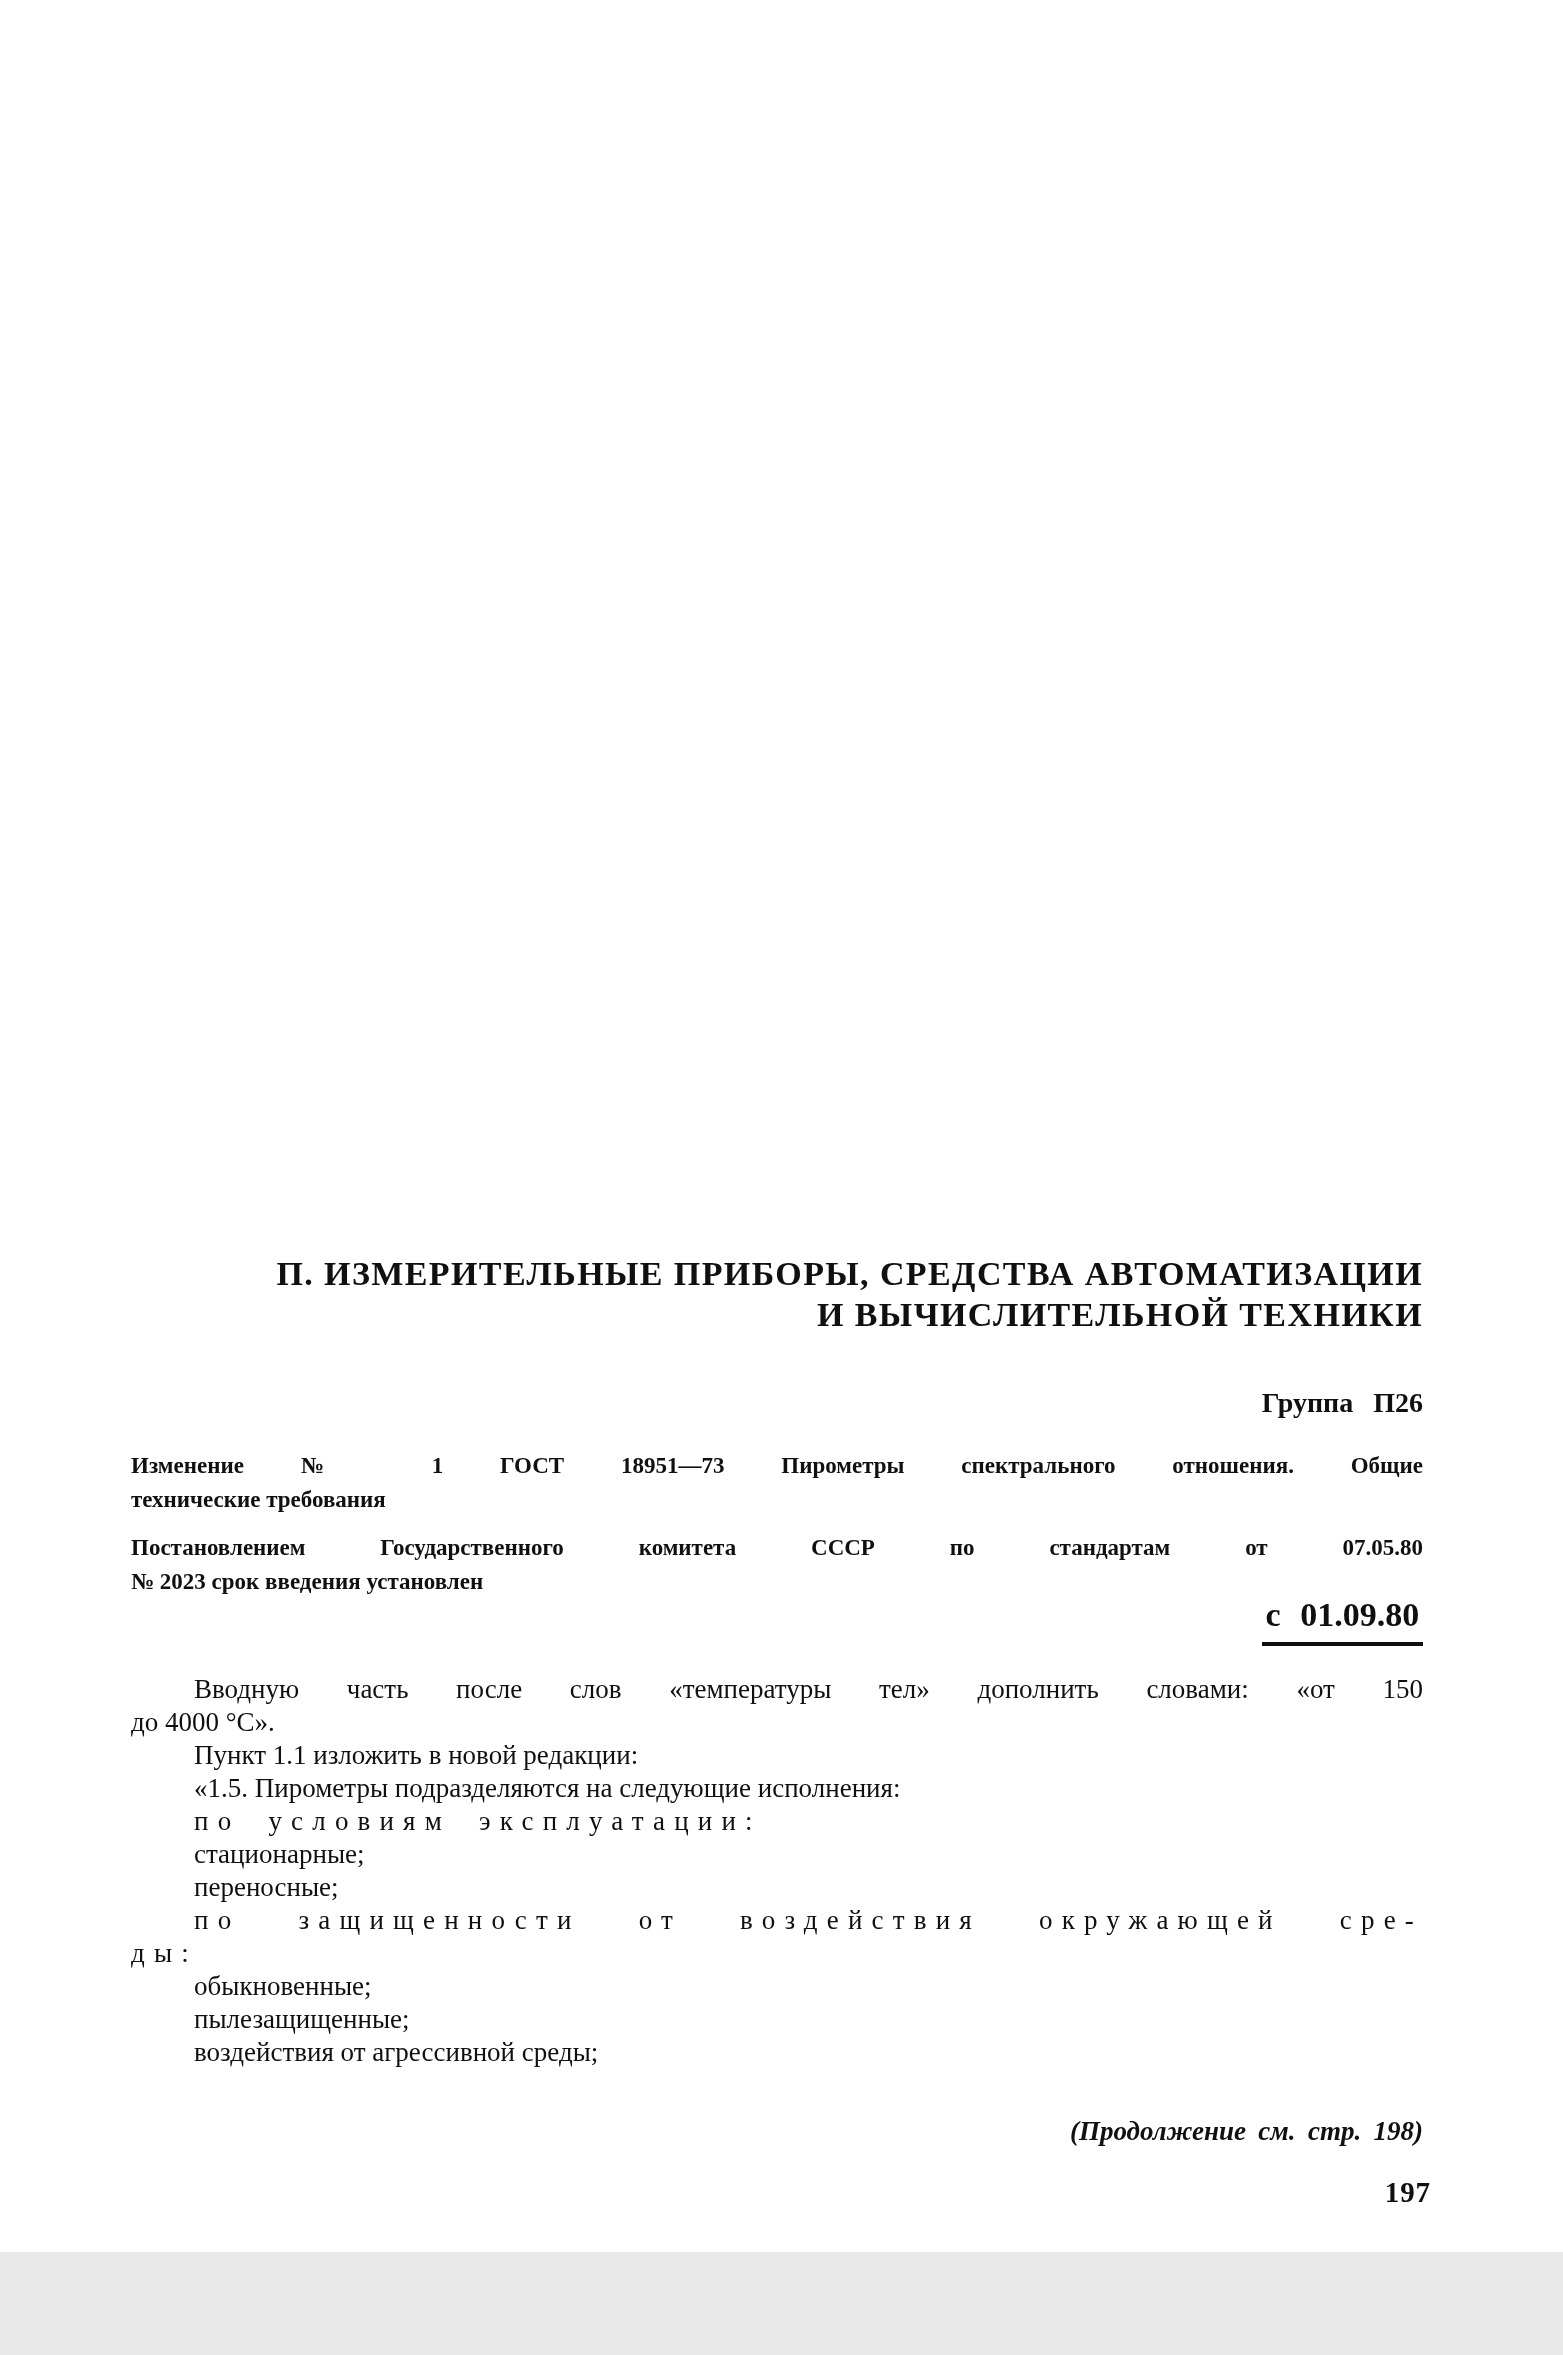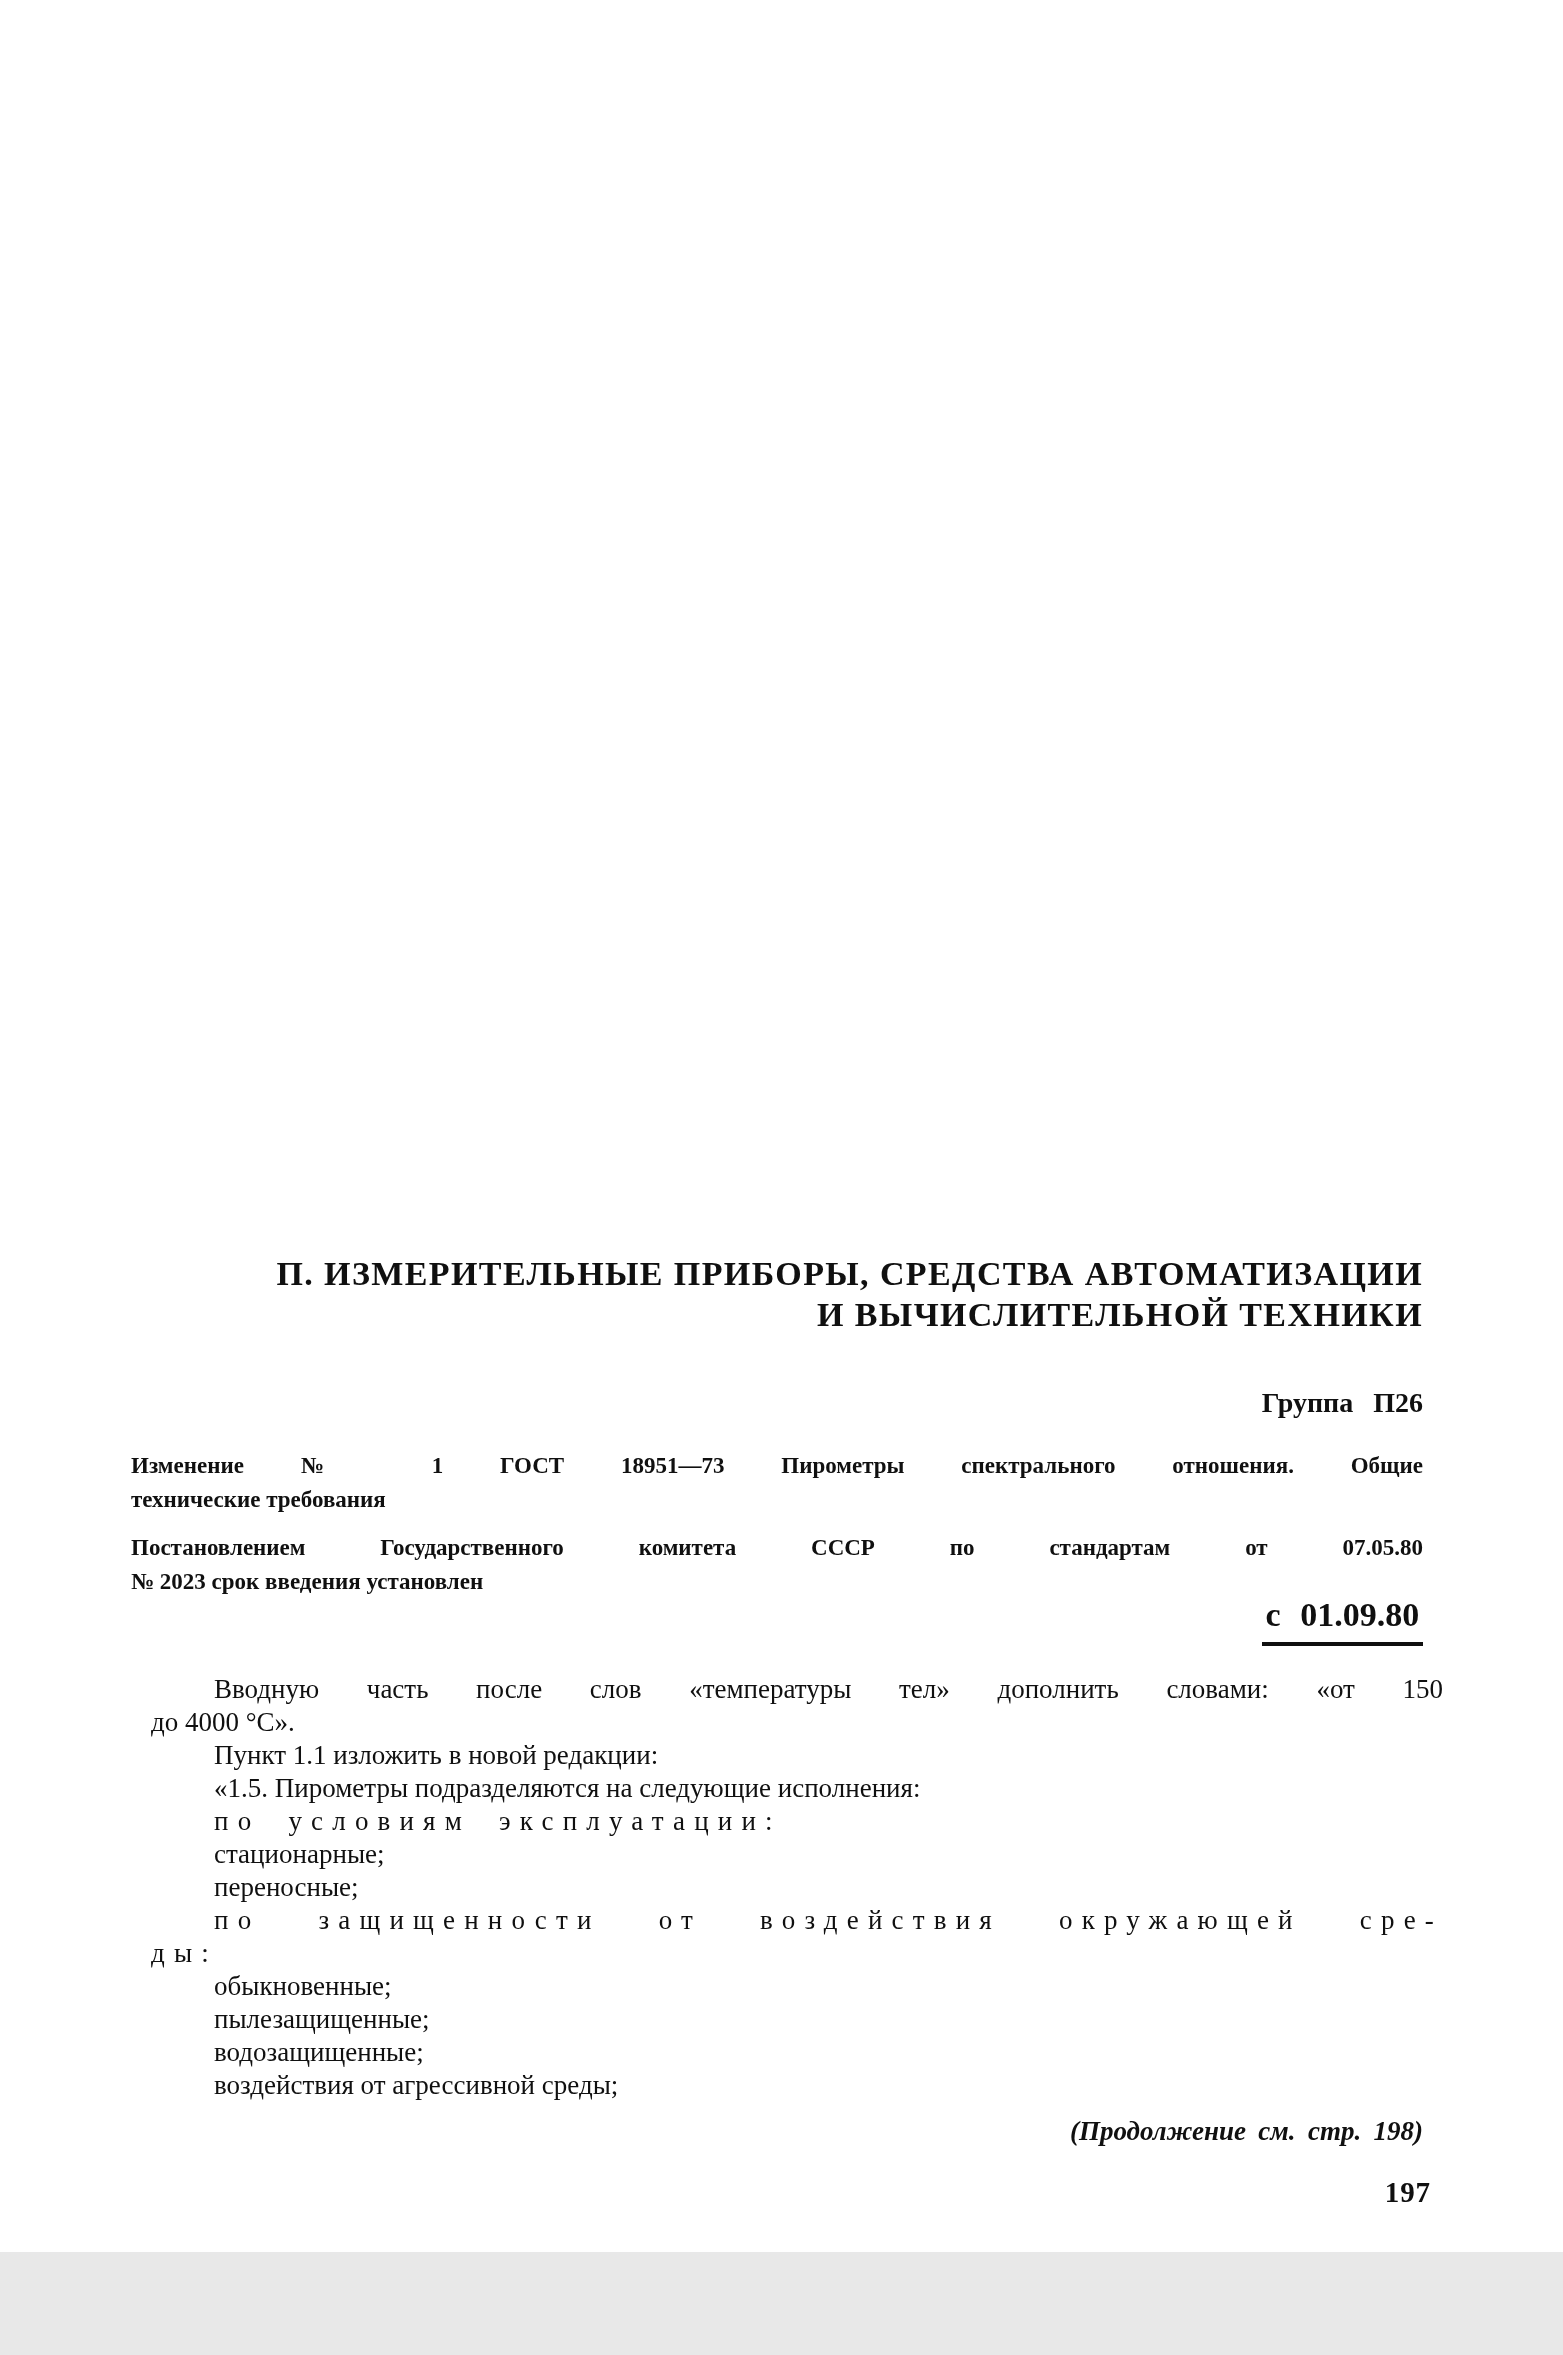--- a/index.html
+++ b/index.html
@@ -40,21 +40,21 @@
   .datewrap { top: 1596px; text-align: right; }
   .datewrap .underlined {
     display: inline-block;
     font-size: 34px;
     font-weight: 700;
     word-spacing: 11.2px;
     padding: 0 3.7px 8.4px 3.7px;
     border-bottom: 4.7px solid #101010;
   }
 
-  .bodytext { top: 1673px; font-size: 27px; margin-left: 20px; }
+  .bodytext { top: 1673px; font-size: 27px; }
   .bl { line-height: 33px; min-height: 33px; }
   .indent { padding-left: 63px; }
   .indent.jl { text-indent: 0; }
   .spaced { letter-spacing: 0.34em; word-spacing: 0.45em; }
 
   .note {
     top: 2116px;
     text-align: right;
     font-size: 27px;
     font-style: italic;
@@ -102,21 +102,20 @@
     <div class="bl">до 4000 °С».</div>
     <div class="bl indent">Пункт 1.1 изложить в новой редакции:</div>
     <div class="bl indent">«1.5. Пирометры подразделяются на следующие исполнения:</div>
     <div class="bl indent spaced">по условиям эксплуатации:</div>
     <div class="bl indent">стационарные;</div>
     <div class="bl indent">переносные;</div>
     <div class="bl indent spaced jl">по защищенности от воздействия окружающей сре-</div>
     <div class="bl spaced">ды:</div>
     <div class="bl indent">обыкновенные;</div>
     <div class="bl indent">пылезащищенные;</div>
-    <div class="bl indent">водозащищенные;</div>
     <div class="bl indent">воздействия от агрессивной среды;</div>
   </div>
 
   <div class="block note">(Продолжение см. стр. 198)</div>
 
   <div class="block pagenum">197</div>
 
 </div>
 
 

